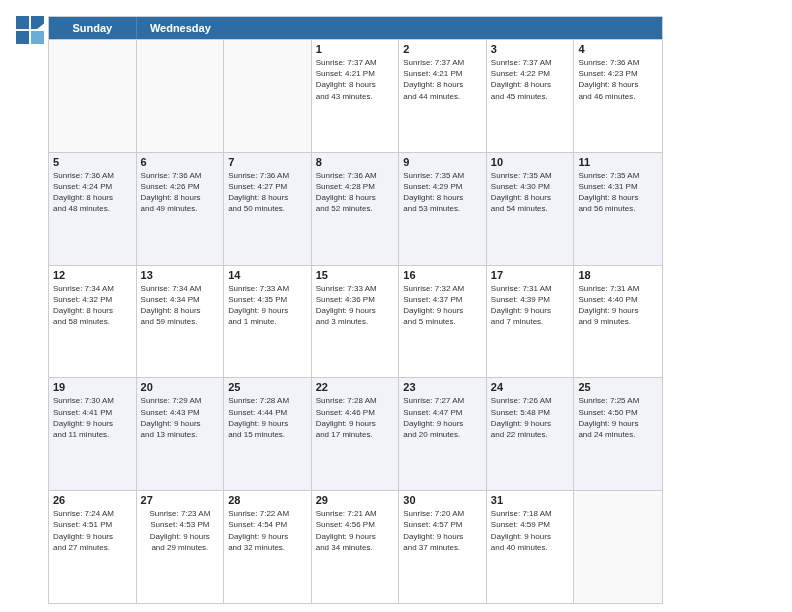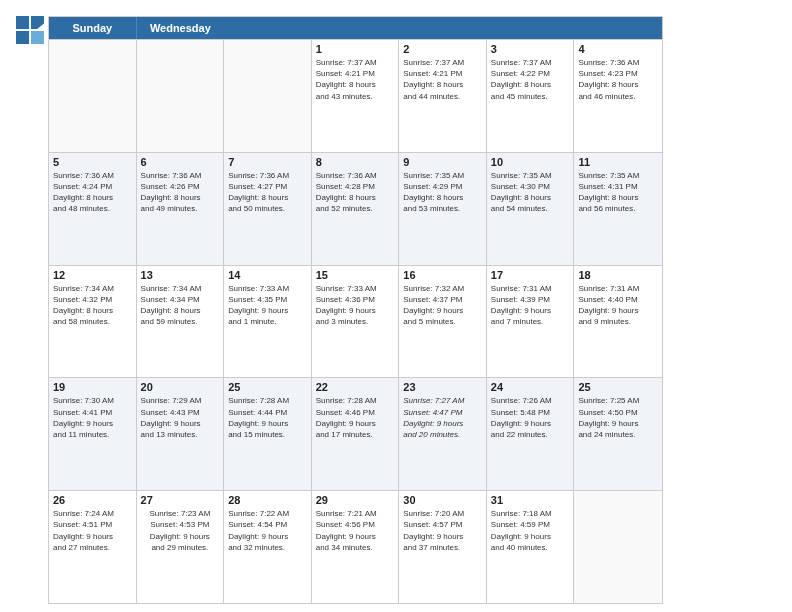--- a/index.html
+++ b/index.html
@@ -296,21 +296,21 @@
           </div>
           <div class="cal-cell">
             <div class="cell-day">22</div>
             <div class="cell-info" style="white-space: pre-line;">Sunrise: 7:28 AM
 Sunset: 4:46 PM
 Daylight: 9 hours
 and 17 minutes.</div>
           </div>
           <div class="cal-cell">
             <div class="cell-day">23</div>
-            <div class="cell-info" style="white-space: pre-line; font-style: italic;">Sunrise: 7:27 AM
+            <div class="cell-info" style="white-space: pre-line;">Sunrise: 7:27 AM
 Sunset: 4:47 PM
 Daylight: 9 hours
 and 20 minutes.</div>
           </div>
           <div class="cal-cell">
             <div class="cell-day">24</div>
             <div class="cell-info" style="white-space: pre-line;">Sunrise: 7:26 AM
 Sunset: 5:48 PM
 Daylight: 9 hours
 and 22 minutes.</div>

